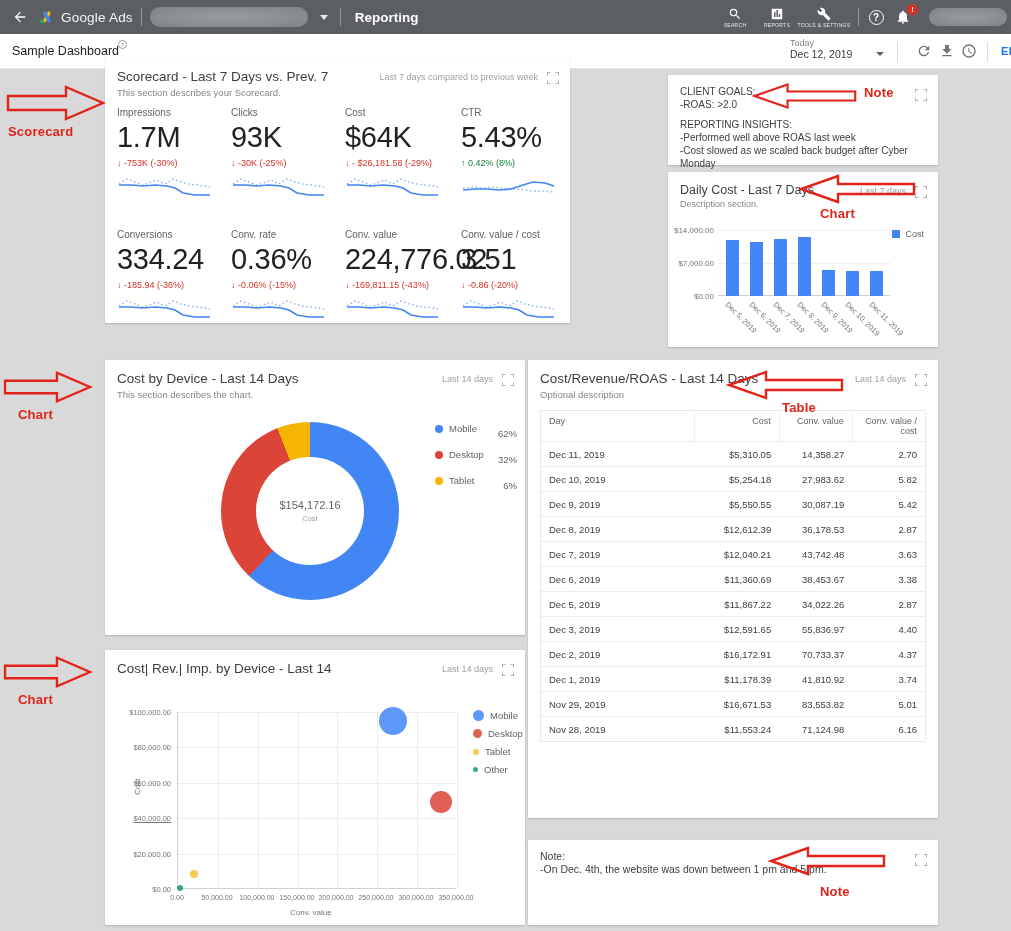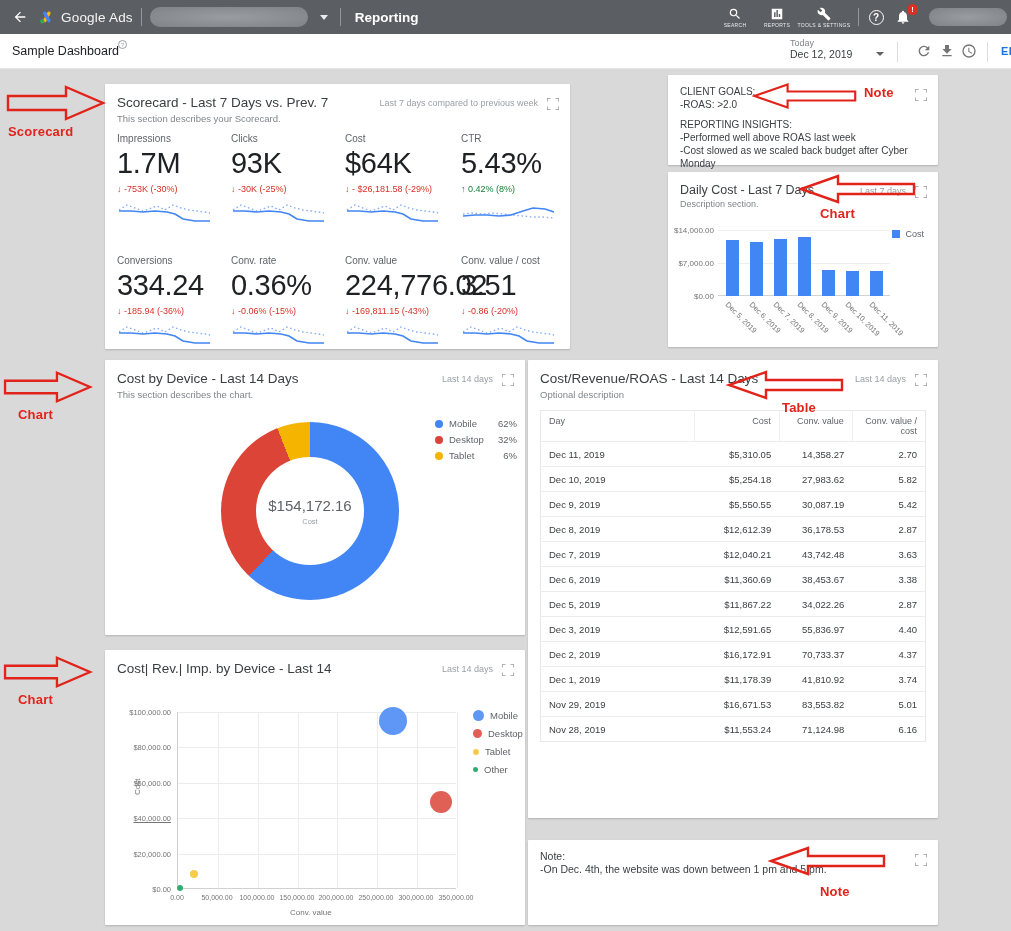--- a/index.html
+++ b/index.html
@@ -62,27 +62,27 @@
   .baseline{position:absolute;left:0;bottom:0;width:100%;height:1px;background:#cfd1d4;}
   .dc-bar{position:absolute;bottom:0;width:13px;background:#4285f4;}
   .ylab{position:absolute;text-align:right;font-size:8px;color:#757575;width:46px;}
   .dc-xlab{position:absolute;font-size:7.5px;color:#757575;white-space:nowrap;transform:rotate(45deg);transform-origin:left top;}
   .legend-row{position:absolute;display:flex;align-items:center;gap:5px;font-size:9px;color:#5f6368;}
   .sq{width:8px;height:8px;background:#4285f4;}
 
   
   .donut{position:absolute;left:116px;top:62px;width:178px;height:178px;border-radius:50%;}
   .hole{position:absolute;left:151px;top:97px;width:108px;height:108px;border-radius:50%;background:#fff;display:flex;flex-direction:column;align-items:center;justify-content:center;}
-  .hole .hv{font-size:15px;color:#5f6368;}
+  .hole .hv{font-size:11px;color:#5f6368;}
   .hole .hl{font-size:7.5px;color:#9aa0a6;margin-top:3px;}
   .pie-legend{position:absolute;left:330px;top:58px;width:82px;}
   .pie-legend .pl-row{display:flex;align-items:center;margin-bottom:5px;font-size:9.5px;color:#5f6368;}
   .dot{border-radius:50%;flex:none;}
   .pl-name{margin-left:6px;flex:1;}
-  .pl-pct{text-align:center;}
+  .pl-pct{text-align:center;margin-top:10px;}
 
   
   .rtable{position:absolute;left:12px;top:50px;width:386px;border-collapse:collapse;border:1px solid #e8e8e8;}
   .rtable th{font-size:9px;font-weight:400;color:#5f6368;padding:5px 8px;border-right:1px solid #eeeeee;text-align:right;vertical-align:top;}
   .rtable th:first-child{text-align:left;}
   .rtable th:last-child{border-right:none;}
   .rtable td{font-size:9.5px;color:#3c4043;padding:6.5px 8px;text-align:right;}
   .rtable td:first-child{text-align:left;}
   .rtable tbody tr{border-top:1px solid #ececec;}
 
@@ -175,21 +175,21 @@
     <svg class="tool-ic" style="left:939px;" viewBox="0 0 24 24">
         <path d="M19 9h-4V3H9v6H5l7 7 7-7zM5 18v2h14v-2H5z" fill="#757575"></path>
       </svg>
     <svg class="tool-ic" style="left:961px;" viewBox="0 0 24 24">
         <path d="M12 2a10 10 0 100 20 10 10 0 000-20zm0 18a8 8 0 110-16 8 8 0 010 16zm.5-13H11v6l5.25 3.15.75-1.23-4.5-2.67V7z" fill="#757575"></path>
       </svg>
     <div class="tbar-div" style="left:987px;"></div>
     <div class="edit-btn">EDIT</div>
   </div>
 
-  <div class="card" style="left:105px;top:84px;width:465px;height:265px;">
+  <div class="card" style="left:105px;top:58px;width:465px;height:265px;">
     <div class="card-title">Scorecard - Last 7 Days vs. Prev. 7</div>
     <div class="card-desc">This section describes your Scorecard.</div>
     <div class="card-range">Last 7 days compared to previous week</div>
     <div class="expand-btn"><svg width="12" height="12" viewBox="0 0 10 10">
           <path d="M0 3V0h3M7 0h3v3M10 7v3H7M3 10H0V7" fill="none" stroke="#9aa0a6" stroke-width="1.3"></path>
         </svg></div>
     <div class="metrics">
         <div class="metric">
           <div class="m-label">Impressions</div>
           <div class="m-value">1.7M</div>

